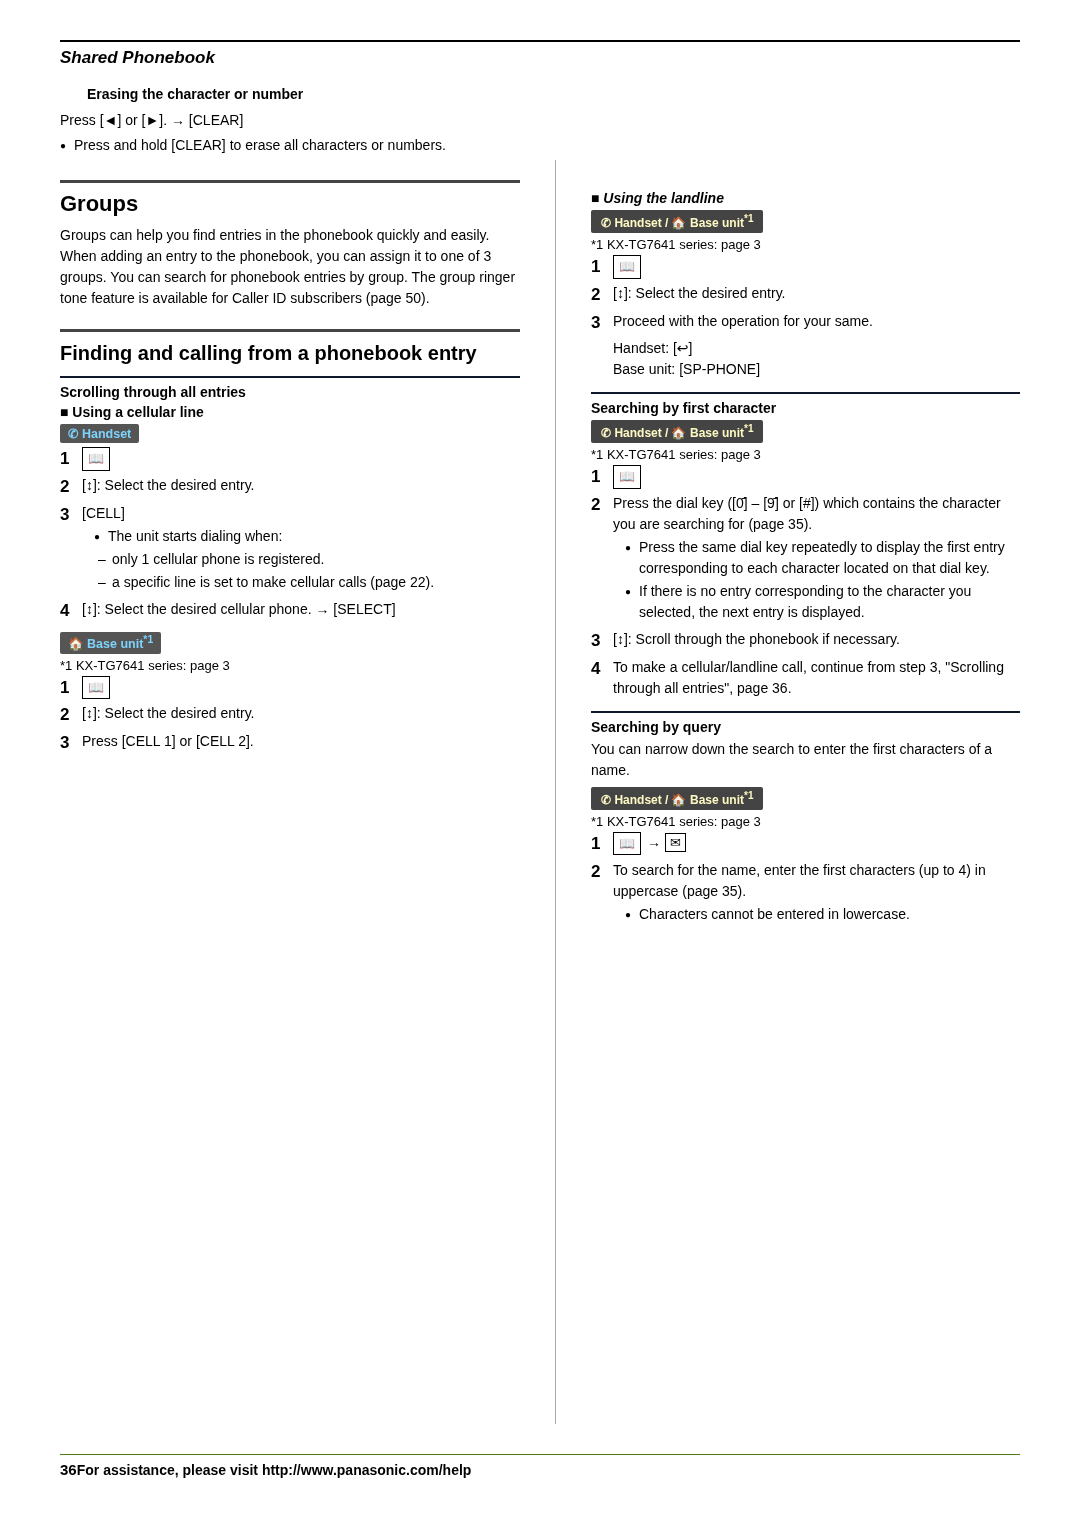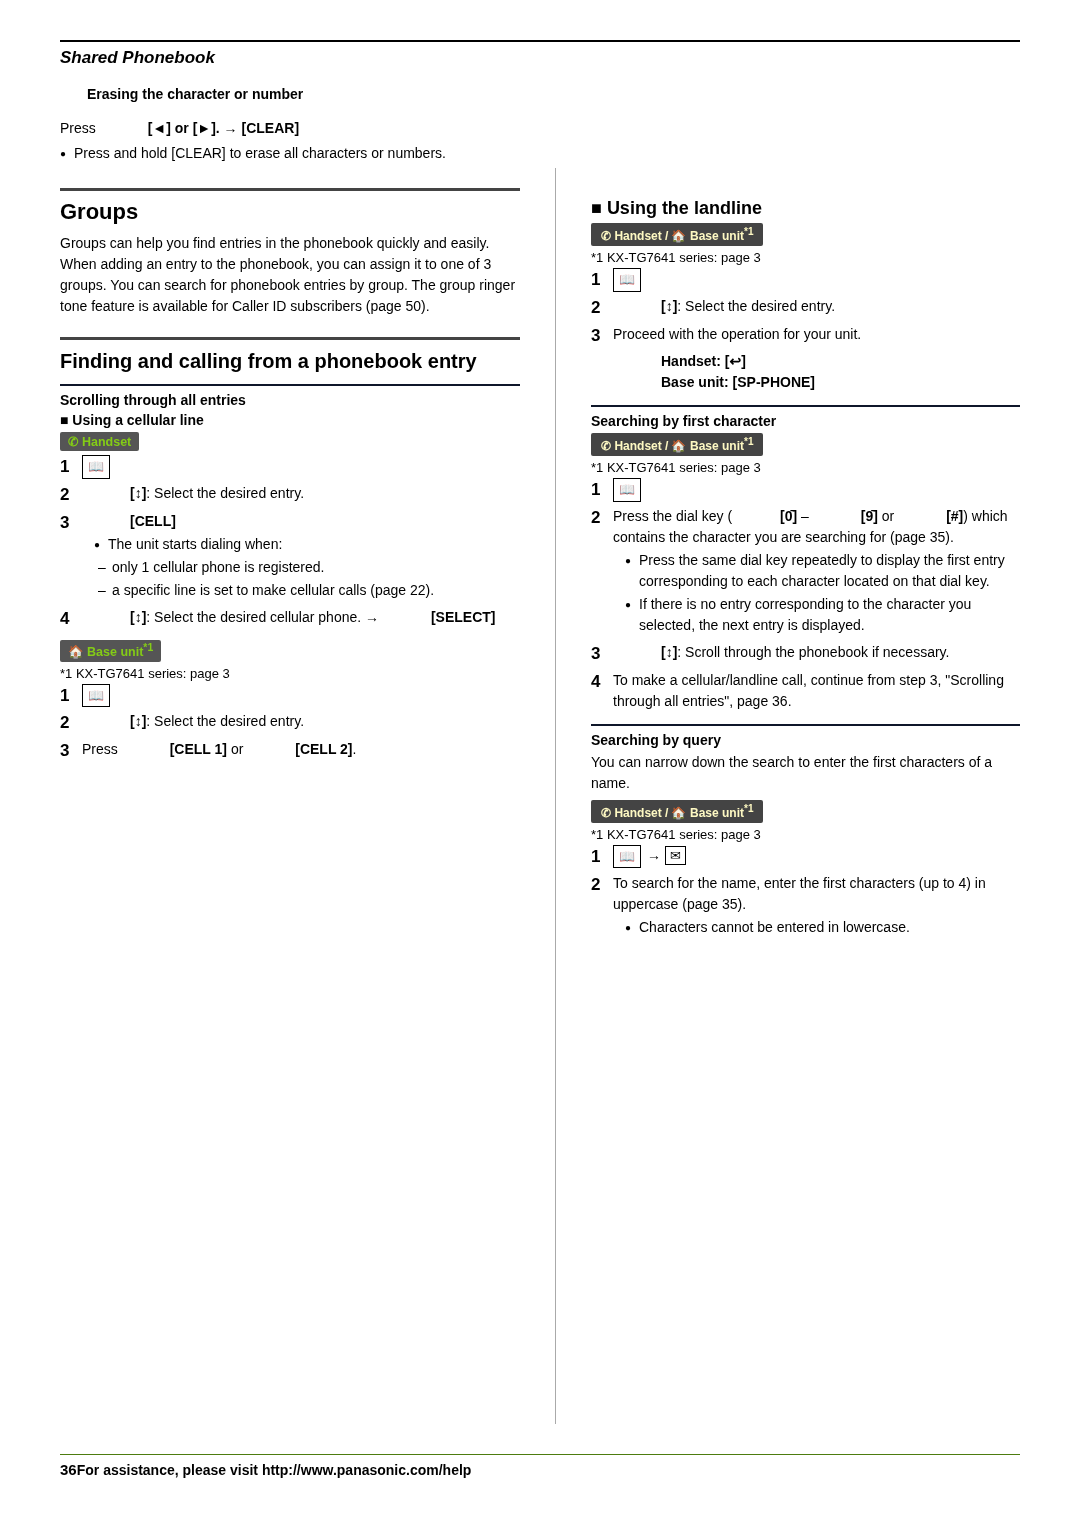--- a/index.html
+++ b/index.html
@@ -41,29 +41,29 @@
     }
     .shared-phonebook-title {
       font-size: 17px;
       font-style: italic;
       font-weight: bold;
       margin-bottom: 8px;
     }
     .section-heading {
       font-size: 14px;
       font-weight: bold;
-      margin-bottom: 16px;
+      margin-bottom: 8px;
       padding-left: 27px;
     }
     .body-text {
       font-size: 14px;
       line-height: 1.5;
       margin-bottom: 4px;
     }
-    .bold-text { font-weight: bold; margin-left: 48px; }
+    .bold-text { font-weight: normal; }
 
     
     .groups-section {
       margin-top: 20px;
       border-top: 3px solid #444;
       padding-top: 8px;
     }
     .groups-title {
       font-size: 22px;
       font-weight: bold;
@@ -100,21 +100,21 @@
       margin-bottom: 4px;
     }
     .using-line::before {
       content: '■ ';
     }
 
     
     .device-badge {
       display: inline-block;
       background: #555;
-      color: #84cc16;
+      color: #7dd3fc;
       font-size: 12.5px;
       font-weight: bold;
       padding: 2px 8px;
       margin-bottom: 4px;
       border-radius: 2px;
     }
 
     
     .step-list {
       list-style: none;
@@ -182,23 +182,24 @@
       border: 1.5px solid #000;
       padding: 1px 5px;
       font-size: 13px;
       margin-right: 2px;
       vertical-align: middle;
     }
     .arrow-right {
       font-size: 14px;
     }
     .using-landline-label {
-      font-size: 18px;
-      font-weight: bold;
-      margin-bottom: 4px;
+      font-size: 14px;
+      font-weight: bold;
+      margin-bottom: 4px;
+      font-style: italic;
     }
     .using-landline-label::before {
       content: '■ ';
     }
 
     
     .hb-badge {
       display: inline-block;
       background: #444;
       color: #fef9c3;
@@ -354,21 +355,21 @@
             <span class="step-content">
               <span class="phonebook-sym">📖</span>
             </span>
           </li>
           <li>
             <span class="step-num">2</span>
             <span class="step-content"><span class="bold-text">[↕]</span>: Select the desired entry.</span>
           </li>
           <li>
             <span class="step-num">3</span>
-            <span class="step-content">Proceed with the operation for your unit.</span>
+            <span class="step-content">Proceed with the operation for your same.</span>
           </li>
         </ul>
 
         <div class="body-text indent">
           <span class="bold-text">Handset: [↩]</span><br>
           <span class="bold-text">Base unit: [SP-PHONE]</span>
         </div>
       </div>
 
       <div style="margin-top:12px;">

